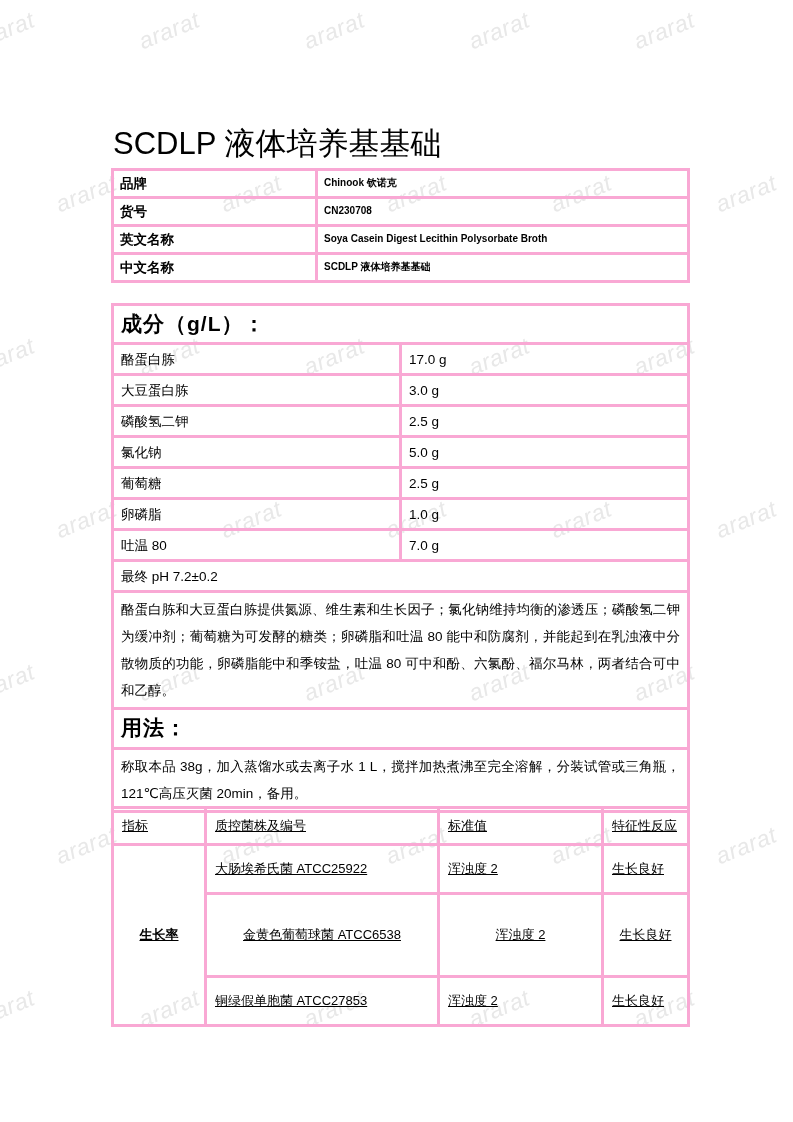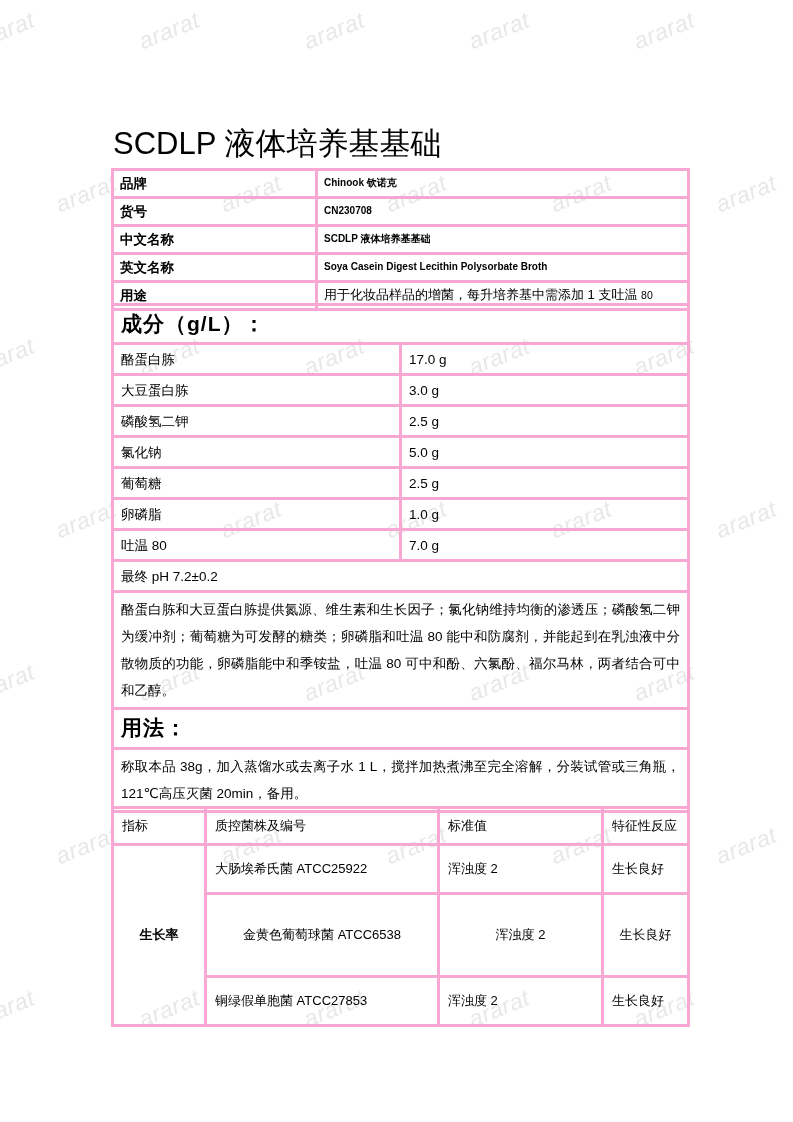--- a/index.html
+++ b/index.html
@@ -117,21 +117,21 @@
   .qc-head td {
     font-size: 13.5px;
     height: 29px;
   }
   .qc-head b {
     font-size: 18px;
     letter-spacing: 1px;
   }
 
   
-  #tbl-qc { top: 806px; }
+  #tbl-qc { top: 806px; text-decoration: underline; }
   #tbl-qc td {
     font-size: 13px;
     padding: 4px 8px;
     vertical-align: middle;
   }
   #tbl-qc .c1 { width: 74px; }
   #tbl-qc .c2 { width: 214px; border-radius: 6px; }
   #tbl-qc .c3 { width: 145px; }
   #tbl-qc .hdr td { height: 26px; }
   #tbl-qc .r1 td { height: 38px; }
@@ -191,30 +191,26 @@
     <tbody>
       <tr>
         <td class="lbl">品牌</td>
         <td class="val">Chinook  钦诺克</td>
       </tr>
       <tr>
         <td class="lbl">货号</td>
         <td class="val">CN230708</td>
       </tr>
       <tr>
+        <td class="lbl">英文名称</td>
+        <td class="val">Soya Casein Digest Lecithin Polysorbate Broth</td>
+      </tr>
+      <tr>
         <td class="lbl">中文名称</td>
         <td class="val">SCDLP 液体培养基基础</td>
-      </tr>
-      <tr>
-        <td class="lbl">英文名称</td>
-        <td class="val">Soya Casein Digest Lecithin Polysorbate Broth</td>
-      </tr>
-      <tr>
-        <td class="lbl">用途</td>
-        <td class="val use"><span>用于化妆品样品的增菌，每升培养基中需添加 1 支吐温 </span><span class="smallnum">80</span></td>
       </tr>
     </tbody>
   </table>
 
   <table class="tbl" id="tbl-main">
     <tbody>
       <tr class="sec-head">
         <td colspan="2">成分（g/L）：</td>
       </tr>
 

